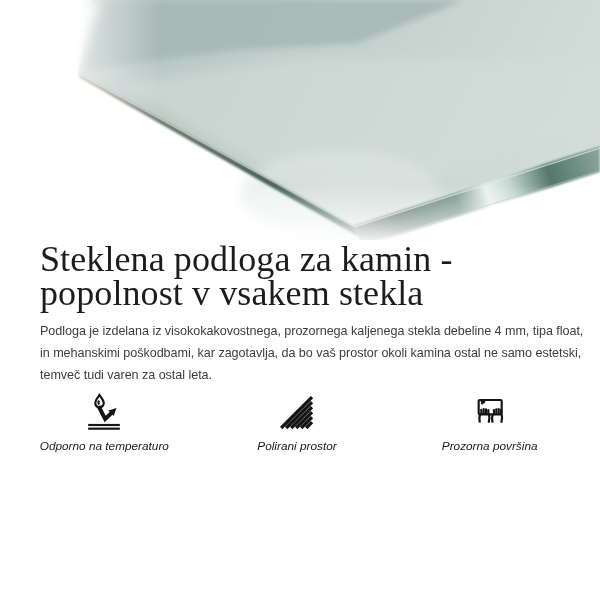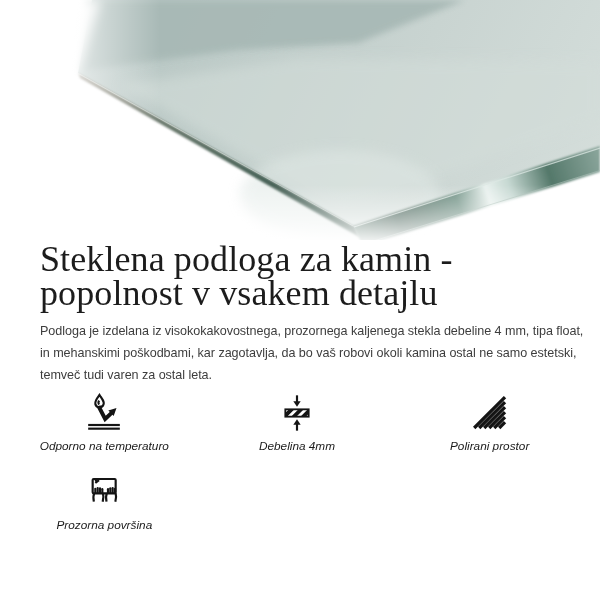--- a/index.html
+++ b/index.html
@@ -96,59 +96,43 @@
 
     <polygon points="0,0 100,0 78,73 0,110" fill="#ffffff" opacity="0.9" filter="url(#f6)"></polygon>
     <rect x="0" y="0" width="160" height="240" fill="url(#fadeLeft)"></rect>
     <rect x="0" y="185" width="600" height="55" fill="url(#fadeBottom)"></rect>
   </svg>
 </div>
 
 <div class="content">
   <h1 class="title">
     <span>Steklena podloga za kamin -</span><br>
-    <span>popolnost v vsakem detajlu</span>
+    <span>popolnost v vsakem stekla</span>
   </h1>
   <div class="paragraph">
     <div class="pline">Podloga je izdelana iz visokokakovostnega, prozornega kaljenega stekla debeline 4 mm, tipa float,</div>
-    <div class="pline">in mehanskimi poškodbami, kar zagotavlja, da bo vaš robovi okoli kamina ostal ne samo estetski,</div>
+    <div class="pline">in mehanskimi poškodbami, kar zagotavlja, da bo vaš prostor okoli kamina ostal ne samo estetski,</div>
     <div class="pline">temveč tudi varen za ostal leta.</div>
   </div>
 </div>
 
 <div class="features">
 
   <div class="feature">
     <svg class="ficon" viewBox="0 0 24 24" aria-hidden="true">
       <path class="ic" d="M2.5 19.2 H21.5"></path>
       <path class="ic" d="M2.5 21.4 H21.5" stroke-width="1.1"></path>
       <path d="M8.7 7.9 L12.7 15.6 L16.9 11.6" fill="none" stroke="#141414" stroke-width="2.4"></path>
       <polygon points="0,-2.3 4.6,0 0,2.3" transform="translate(16.2,12.2) rotate(-44)" fill="#141414"></polygon>
       <path class="ic" d="M9.3 1.2 C7.8 3.2 6.4 4.9 6.8 6.6 C7.1 7.9 8.3 8.7 9.7 8.5 C11.2 8.3 12.1 7.0 11.8 5.6 C11.4 3.9 10.2 2.7 9.3 1.2 Z"></path>
       <path class="ic" d="M9.1 4.6 C8.5 5.4 8.5 6.3 9.2 6.8" stroke-width="1"></path>
     </svg>
     <div class="flabel">Odporno na temperaturo</div>
   </div>
 
-  <div class="feature">
-    <svg class="ficon" viewBox="0 0 24 24" aria-hidden="true">
-      <defs>
-        <pattern id="hatchP" width="4" height="4" patternUnits="userSpaceOnUse" patternTransform="rotate(45)">
-          <rect width="4" height="4" fill="#ffffff"></rect>
-          <rect width="2.3" height="4" fill="#141414"></rect>
-        </pattern>
-      </defs>
-      <rect x="5" y="9.8" width="14" height="4.4" fill="url(#hatchP)" stroke="#141414" stroke-width="1.1"></rect>
-      <path class="ic" d="M12 1.4 V5.4" stroke-width="1.6"></path>
-      <polygon points="9.8,5 14.2,5 12,8.3" fill="#141414"></polygon>
-      <path class="ic" d="M12 22.6 V18.6" stroke-width="1.6"></path>
-      <polygon points="9.8,19 14.2,19 12,15.7" fill="#141414"></polygon>
-    </svg>
-    <div class="flabel">Debelina 4mm</div>
-  </div>
 
 
 
   <div class="feature">
     <svg class="ficon" viewBox="0 0 24 24" aria-hidden="true">
       <g stroke="#141414" stroke-width="2">
         <path d="M2.5 21 L21 2.5"></path>
         <path d="M5.5 21 L21 5.5"></path>
         <path d="M8.5 21 L21 8.5"></path>
         <path d="M11.5 21 L21 11.5"></path>

